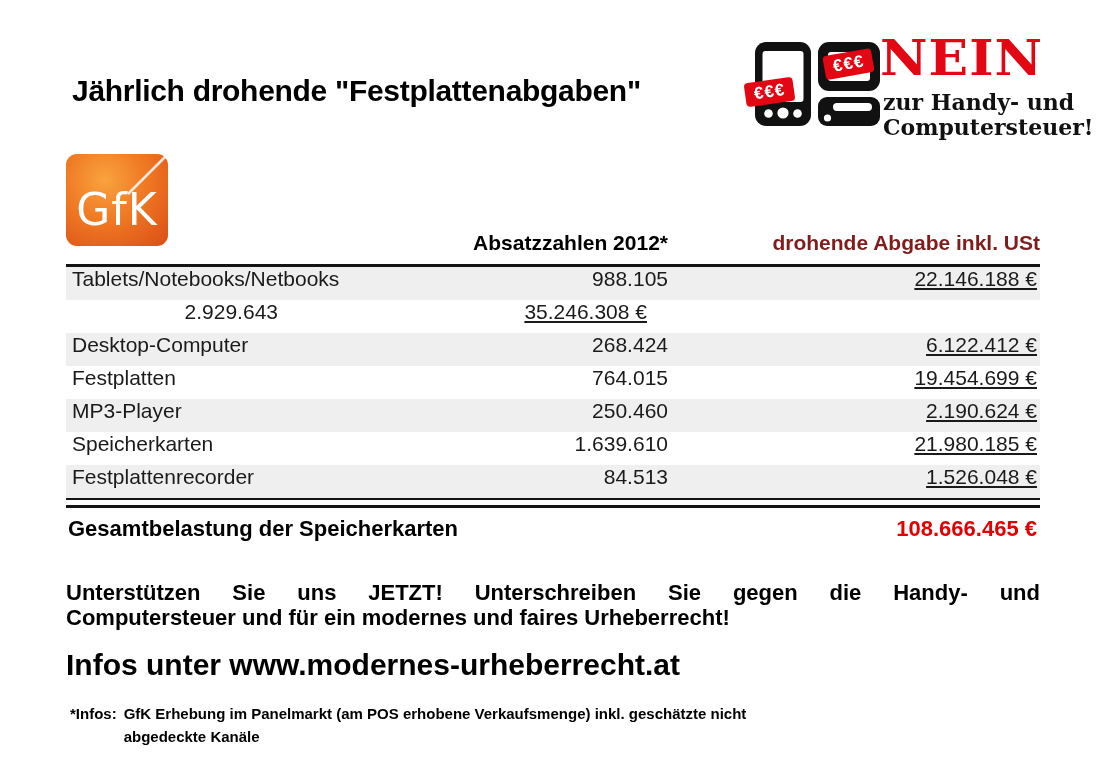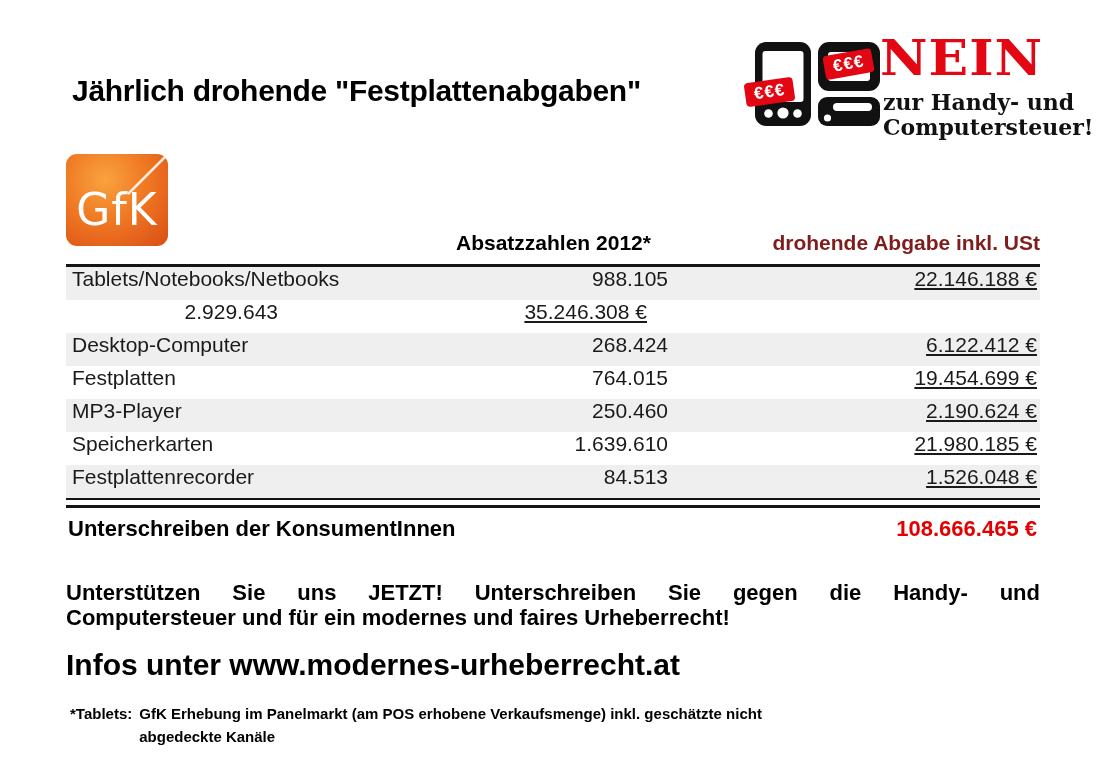--- a/index.html
+++ b/index.html
@@ -55,21 +55,21 @@
     position: absolute; left: 0; right: 0; top: 30px;
     text-align: center; color: #fff;
     font-family: "DejaVu Sans", sans-serif; font-size: 44px; font-weight: 400;
     letter-spacing: 1px;
   }
 
   
   .levy-table { position: absolute; left: 66px; top: 212px; width: 974px; }
   .tbl-header { display: flex; height: 52px; align-items: flex-end; padding-bottom: 9px; }
   .tbl-header .c1 { width: 390px; }
-  .tbl-header .c2 { width: 212px; text-align: left; font-weight: bold; font-size: 21px; color: #000; }
+  .tbl-header .c2 { width: 212px; text-align: right; font-weight: bold; font-size: 21px; color: #000; }
   .tbl-header .c3 { width: 372px; text-align: right; font-weight: bold; font-size: 21px; color: #7f1d1d; }
   .tbl-topline { border-top: 3px solid #141414; }
   .tbl-row { display: flex; height: 33px; align-items: flex-start; font-size: 21px; }
   .tbl-row:nth-child(odd) { background: #efefef; }
   .tbl-row .c1 { width: 390px; padding-left: 6px; }
   .tbl-row .c2 { width: 212px; text-align: right; }
   .tbl-row .c3 { width: 372px; text-align: right; padding-right: 3px; text-decoration: underline; }
   .tbl-sep { height: 4px; border-top: 2px solid #141414; border-bottom: 0; margin-bottom: 3px; }
   .tbl-sep2 { border-top: 3px solid #141414; }
   .tbl-total { display: flex; height: 42px; align-items: center; font-weight: bold; font-size: 22px; }
@@ -167,31 +167,31 @@
   <div class="tbl-row">
     <div class="c1">Festplattenrecorder</div>
     <div class="c2">84.513</div>
     <div class="c3">1.526.048 €</div>
   </div>
 
   <div class="tbl-sep"></div>
   <div class="tbl-sep2"></div>
 
   <div class="tbl-total">
-    <div class="c1">Unterschreiben der KonsumentInnen</div>
+    <div class="c1">Gesamtbelastung der Speicherkarten</div>
     <div class="c3">108.666.465 €</div>
   </div>
 </div>
 
 <div class="support">
   <div class="support-line1">Unterstützen Sie uns JETZT! Unterschreiben Sie gegen die Handy- und</div>
   <div class="support-line2">Computersteuer und für ein modernes und faires Urheberrecht!</div>
 </div>
 
 <div class="info-line">Infos unter www.modernes-urheberrecht.at</div>
 
 <div class="footnote">
-  <span class="fn-prefix">*Tablets:</span>
+  <span class="fn-prefix">*Infos:</span>
   <span class="fn-body">
     <span>GfK Erhebung im Panelmarkt (am POS erhobene Verkaufsmenge) inkl. geschätzte nicht</span><br>
     <span>abgedeckte Kanäle</span>
   </span>
 </div>
 
 </body></html>

